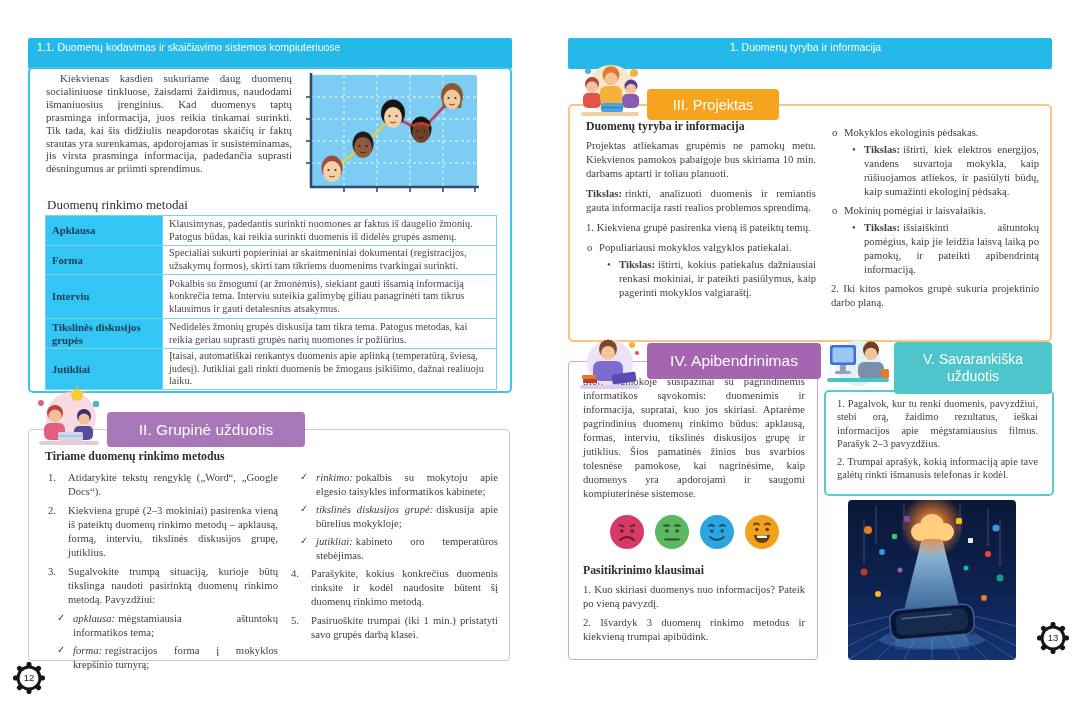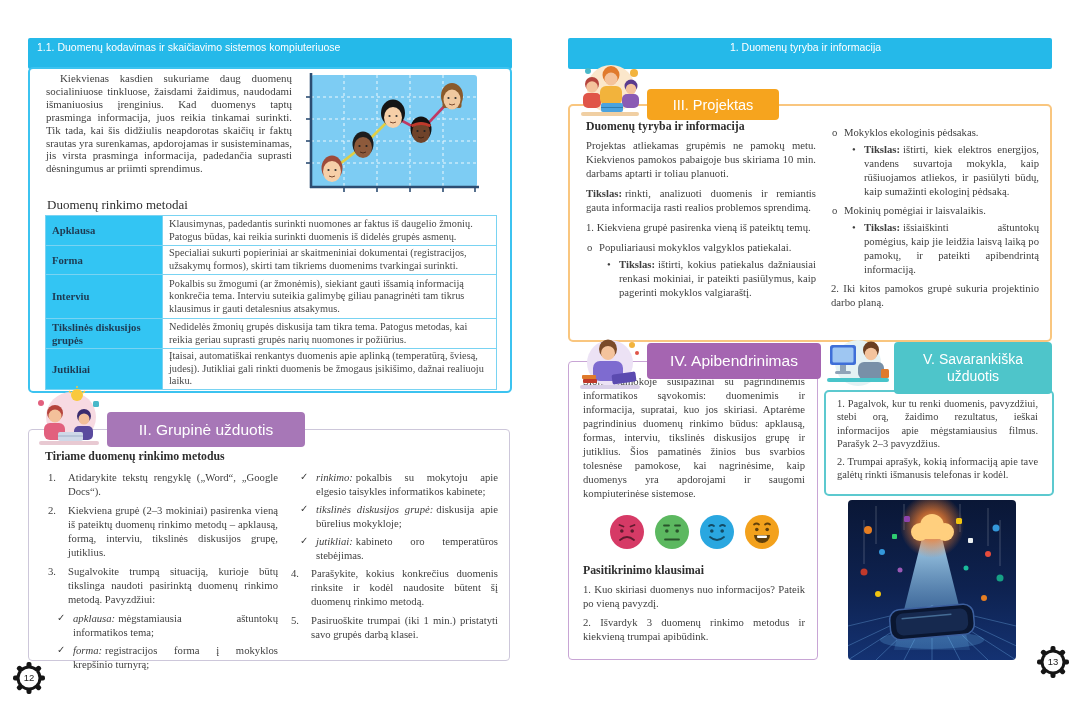--- a/index.html
+++ b/index.html
@@ -71,21 +71,21 @@
 
   #sec5-content{position:absolute;left:837px;top:397px;width:201px;font-size:10.4px;line-height:13.3px;text-align:justify;}
   #sec5-content .qitem{margin-bottom:5px;}
 
   #photo{position:absolute;left:848px;top:500px;width:168px;height:160px;border-radius:4px;overflow:hidden;}
 
   .badge{position:absolute;width:34px;height:34px;}
   .badge .pn{position:absolute;left:0;top:0;width:34px;height:34px;text-align:center;
              font:9.5px/34px "Liberation Sans",sans-serif;color:#222;}
   #badge12{left:12px;top:661px;}
-  #badge13{left:1036px;top:645px;}
+  #badge13{left:1036px;top:621px;}
 </style>
 </head>
 <body>
 
 <div class="spread">
 
   <div class="hdr" id="hdrL">
     <span>1.1.  Duomenų kodavimas ir skaičiavimo sistemos kompiuteriuose</span>
   </div>
 

